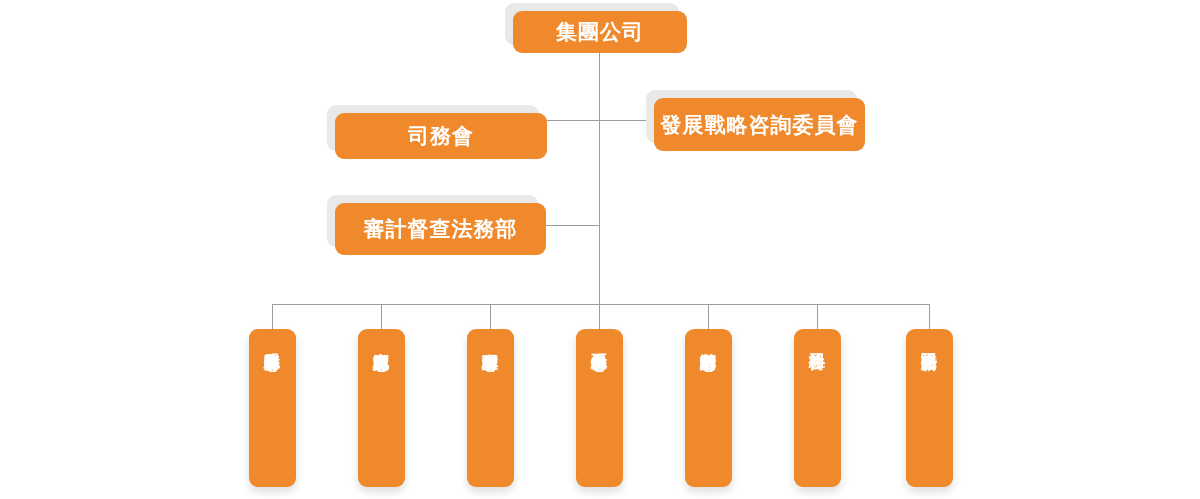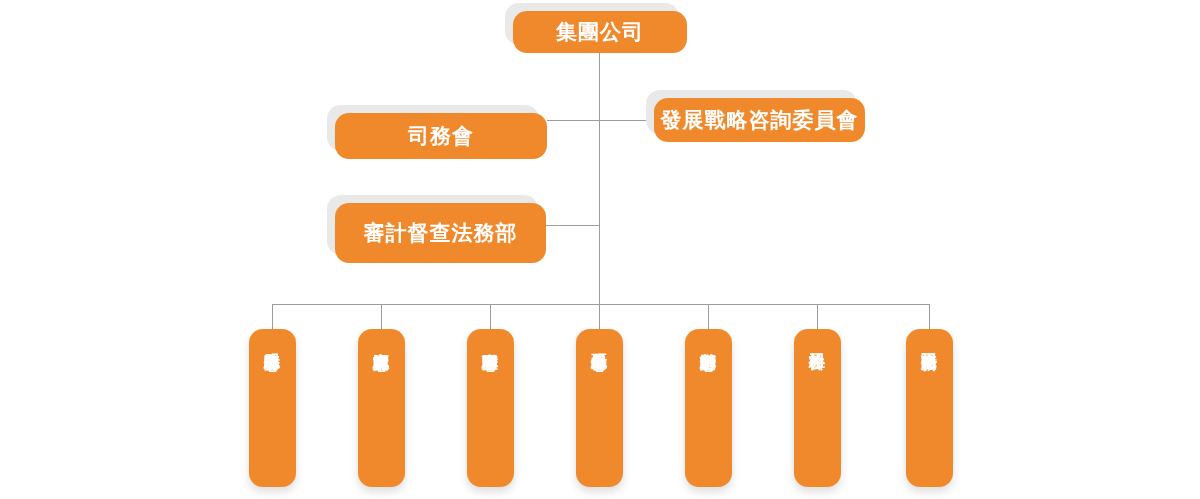--- a/index.html
+++ b/index.html
@@ -18,21 +18,21 @@
   
   .line {
     position: absolute;
     background: var(--line, #9c9c9c);
   }
   
   .node {
     position: absolute;
     background: var(--node, #f0892b);
     color: var(--text, #ffffff);
-    border-radius: 14px;
+    border-radius: 9px;
     font-weight: bold;
     box-sizing: border-box;
   }
   .h-node {
     display: flex;
     align-items: center;
     justify-content: center;
     font-size: 21px;
     letter-spacing: 1px;
     box-shadow: -8px -8px 0 0 var(--shadow, #e9e9e9);
@@ -65,25 +65,25 @@
   <div class="line" style="left:817px; top:304px; width:1px; height:25px;"></div>
   <div class="line" style="left:929px; top:304px; width:1px; height:25px;"></div>
 
   <div class="node h-node" style="left:513px; top:11px; width:174px; height:42px;">
     <span class="label">集團公司</span>
   </div>
 
   <div class="node h-node" style="left:335px; top:97px; width:212px; height:46px;margin-top:16px;">
     <span class="label">司務會</span>
   </div>
-  <div class="node h-node" style="left:654px; top:98px; width:211px; height:44px;">
+  <div class="node h-node" style="left:654px; top:98px; width:211px; height:53px;">
     <span class="label">發展戰略咨詢委員會</span>
   </div>
 
-  <div class="node h-node" style="left:335px; top:203px; width:211px; height:60px;">
+  <div class="node h-node" style="left:335px; top:203px; width:211px; height:52px;">
     <span class="label">審計督查法務部</span>
   </div>
 
   <div class="node v-node" style="left:249px; top:329px; width:47px; height:158px;">
     <span class="label">服務保障中心</span>
   </div>
   <div class="node v-node" style="left:358px; top:329px; width:47px; height:158px;">
     <span class="label">黨群人力資源中心</span>
   </div>
   <div class="node v-node" style="left:467px; top:329px; width:47px; height:158px;">

